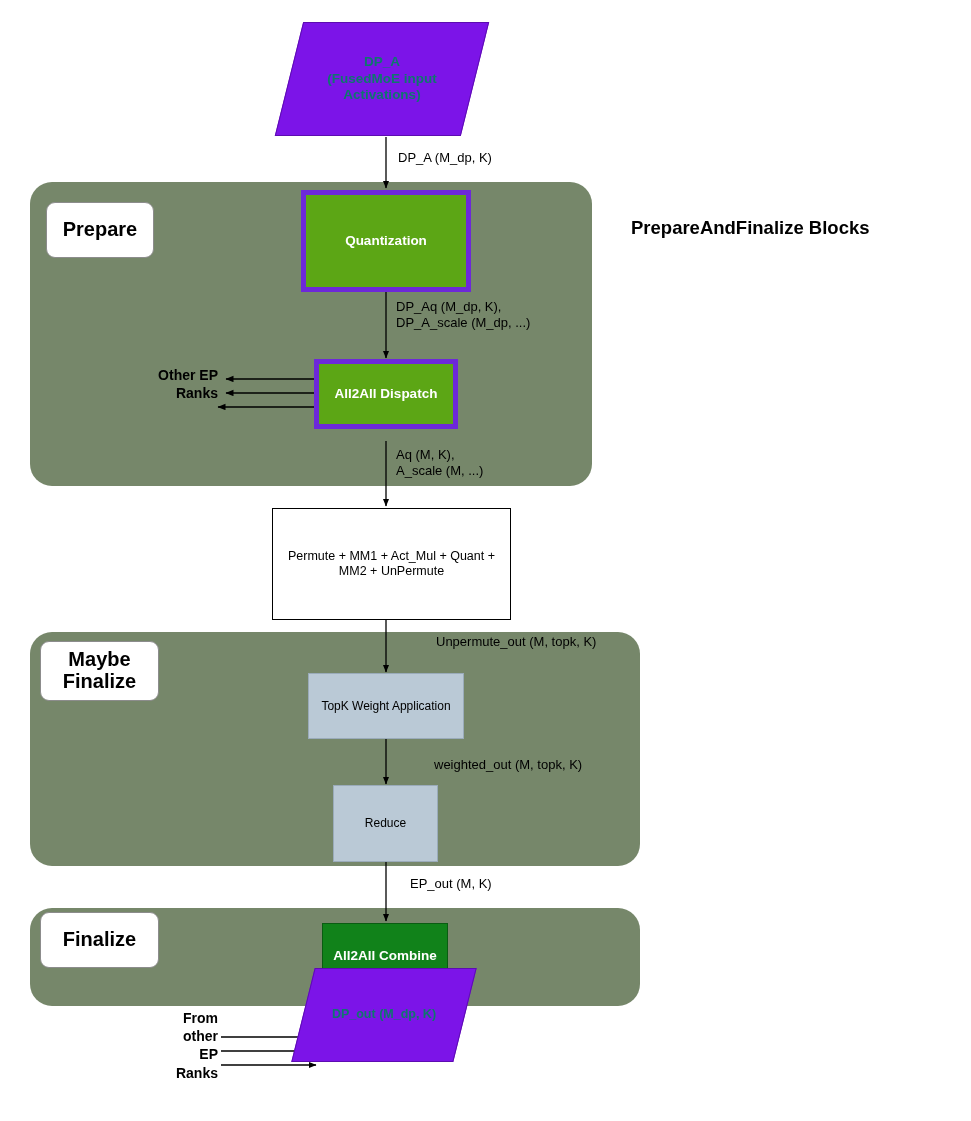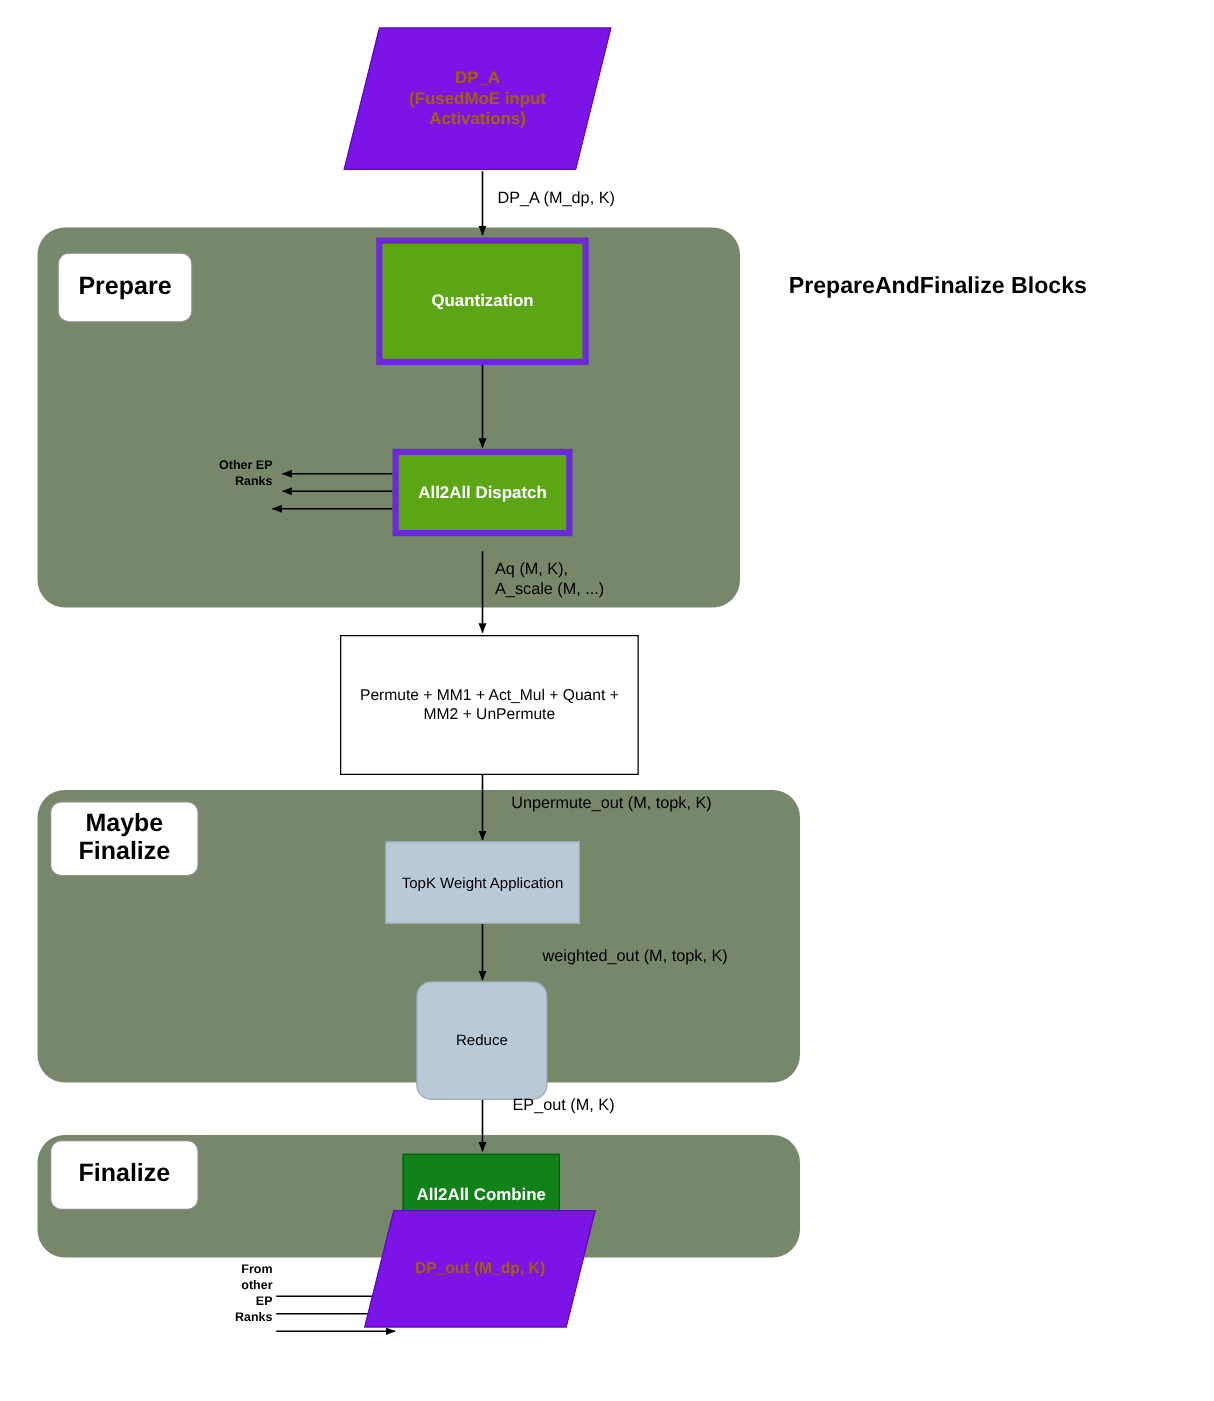--- a/index.html
+++ b/index.html
@@ -92,38 +92,38 @@
     box-sizing: border-box;
     transform: skewX(-14deg);
   }
   .paragram-text {
     position: absolute;
     inset: 0;
     display: flex;
     align-items: center;
     justify-content: center;
     text-align: center;
-    color: #a16207;
+    color: #0f766e;
     font-weight: bold;
     font-size: 13.5px;
     line-height: 1.25;
     white-space: pre-line;
   }
 
   
   .edge-label {
     position: absolute;
     font-size: 13px;
     line-height: 1.25;
     color: #000000;
     white-space: pre-line;
   }
   .side-label {
     position: absolute;
-    font-size: 10px;
+    font-size: 14px;
     line-height: 1.3;
     font-weight: bold;
     color: #000000;
     text-align: right;
     white-space: pre-line;
   }
   .title-label {
     position: absolute;
     font-size: 18.5px;
     font-weight: bold;
@@ -200,40 +200,42 @@
 
   <div class="node white" style="left:272px; top:508px; width:239px; height:112px; white-space:pre-line; font-size:12.5px;">
     <span>Permute + MM1 + Act_Mul + Quant +
 MM2 + UnPermute</span>
   </div>
 
   <div class="node bluegray" style="left:308px; top:673px; width:156px; height:66px;">
     <span>TopK Weight Application</span>
   </div>
 
-  <div class="node bluegray" style="left:333px; top:785px; width:105px; height:95px;border-radius:12px;">
+  <div class="node bluegray" style="left:333px; top:785px; width:105px; height:77px;">
     <span>Reduce</span>
   </div>
 
   <div class="node darkgreen" style="left:322px; top:923px; width:126px; height:66px;">
     <span>All2All Combine</span>
   </div>
 
   <div class="paragram-wrap" style="left:303px; top:968px; width:162px; height:94px;">
     <div class="paragram-shape"></div>
     <div class="paragram-text" style="font-size:12.5px;">DP_out (M_dp, K)</div>
   </div>
 
   <div class="edge-label" style="left:398px; top:150px;">DP_A (M_dp, K)</div>
 
+  <div class="edge-label" style="left:396px; top:299px;">DP_Aq (M_dp, K),
+DP_A_scale (M_dp, ...)</div>
 
   <div class="edge-label" style="left:396px; top:447px;">Aq (M, K),
 A_scale (M, ...)</div>
 
-  <div class="edge-label" style="left:409px; top:634px;">Unpermute_out (M, topk, K)</div>
+  <div class="edge-label" style="left:436px; top:634px;">Unpermute_out (M, topk, K)</div>
 
   <div class="edge-label" style="left:434px; top:757px;">weighted_out (M, topk, K)</div>
 
   <div class="edge-label" style="left:410px; top:876px;">EP_out (M, K)</div>
 
   <div class="side-label" style="left:118px; top:366px; width:100px;">Other EP
 Ranks</div>
 
   <div class="side-label" style="left:118px; top:1009px; width:100px;">From
 other

